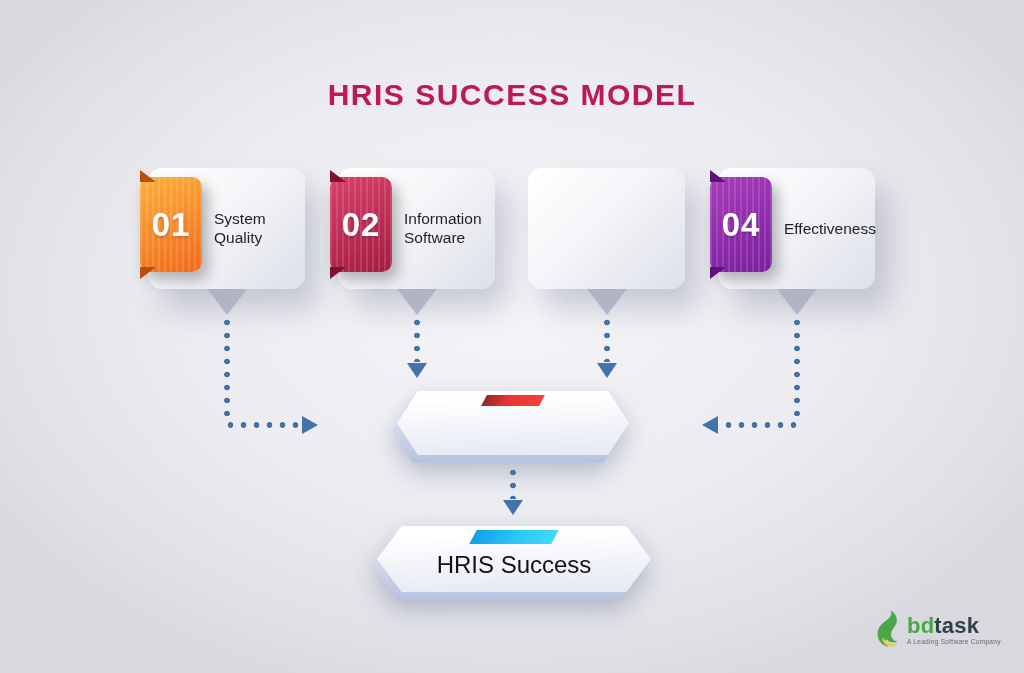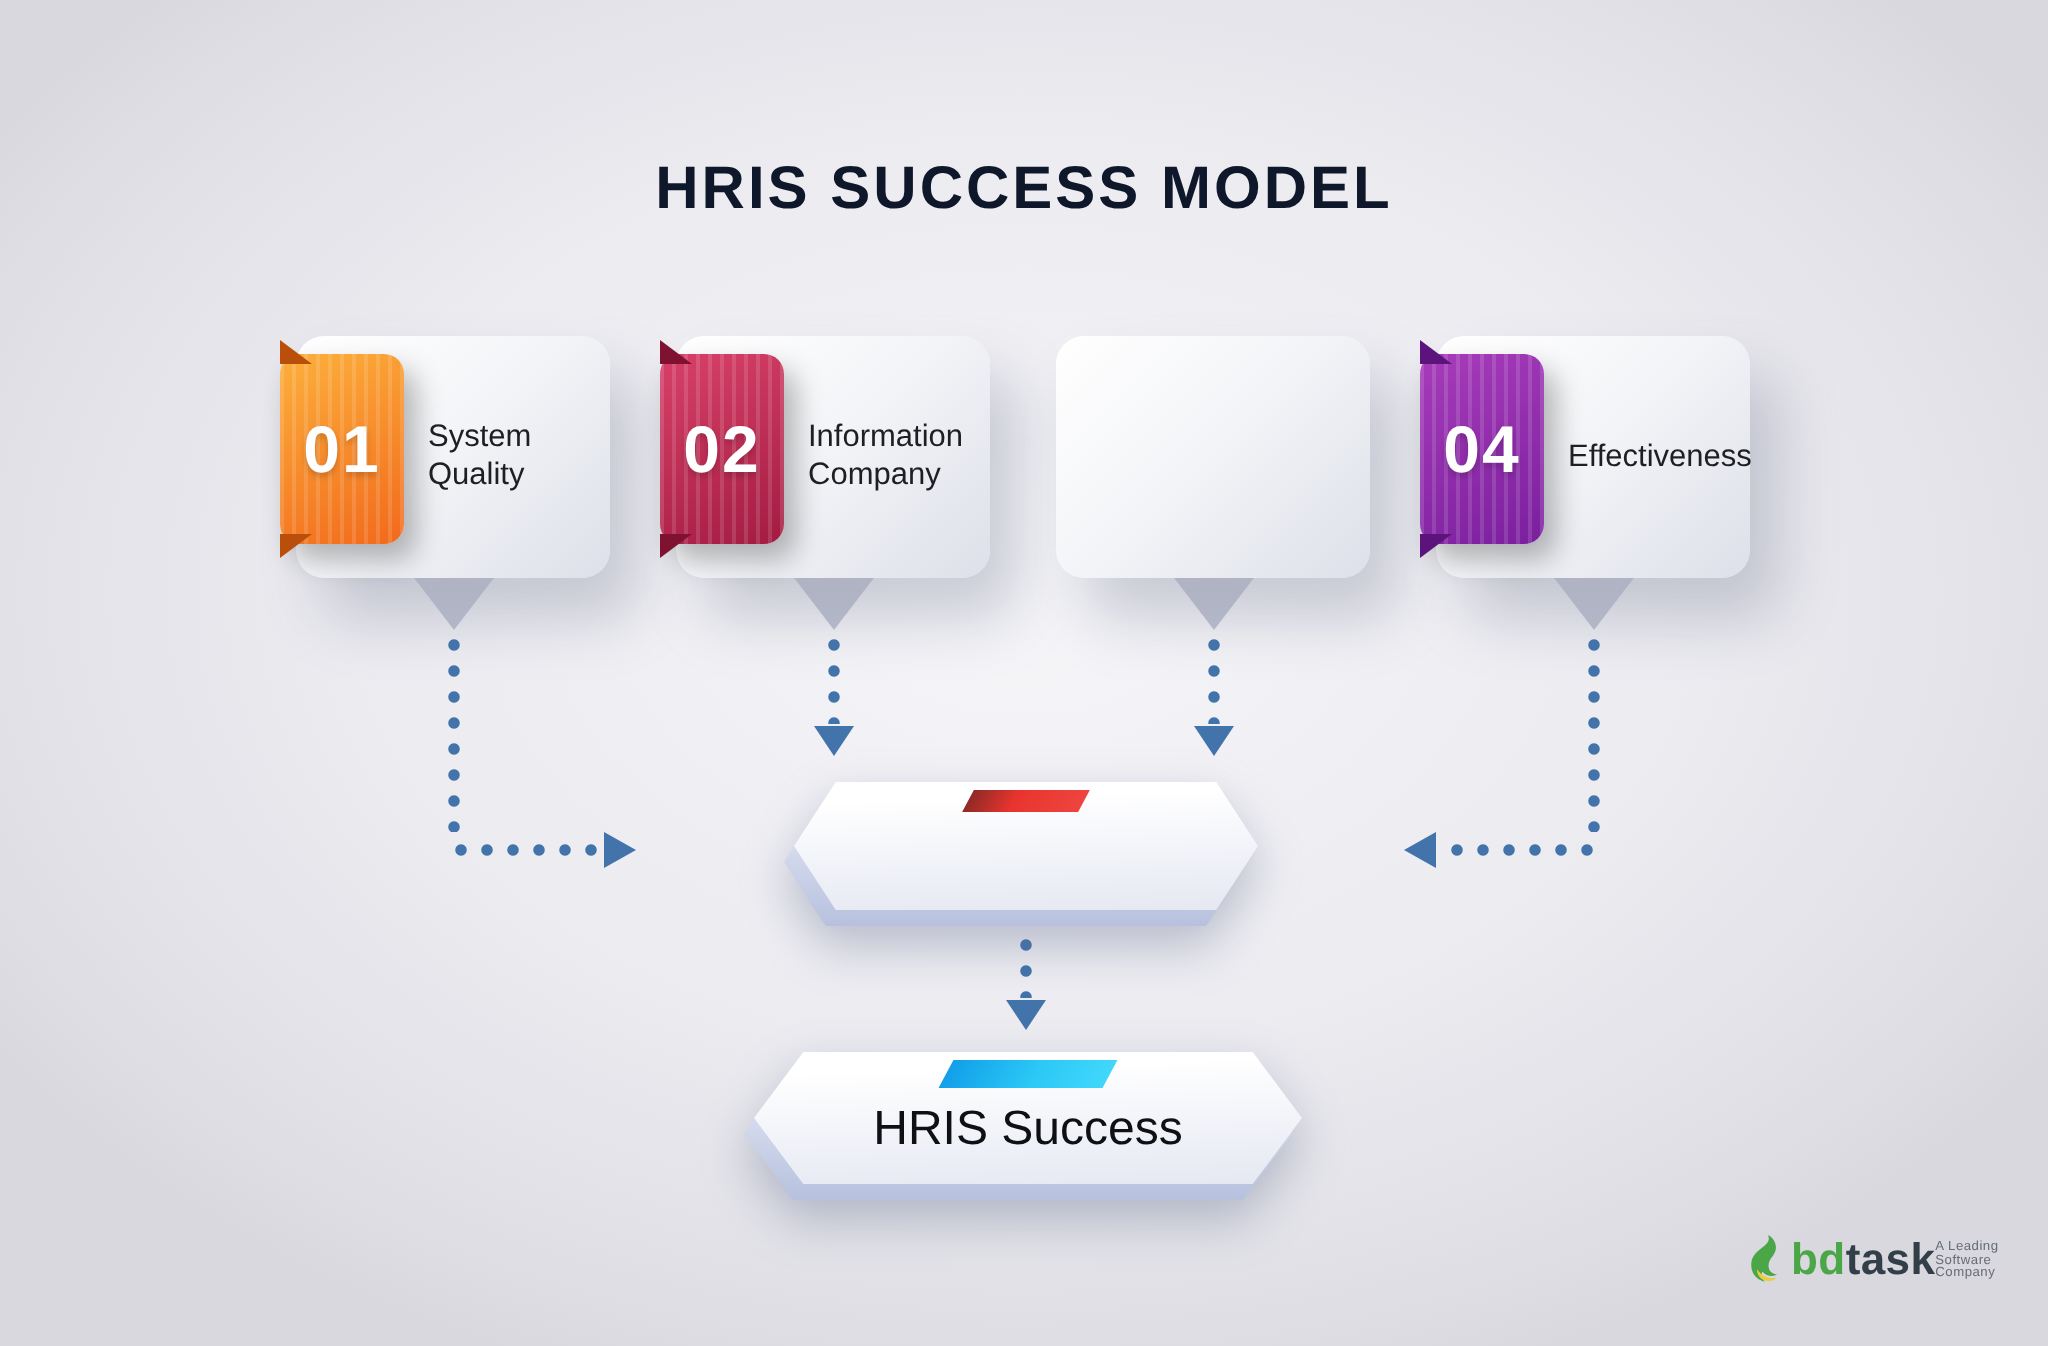--- a/index.html
+++ b/index.html
@@ -5,21 +5,21 @@
   html,body{margin:0;padding:0;}
   body{
     width:1024px;height:673px;position:relative;overflow:hidden;
     font-family:"Liberation Sans","DejaVu Sans",sans-serif;
     background:radial-gradient(ellipse 620px 420px at 50% 44%, #f6f6f9 0%, #ebebf0 55%, #e0e0e6 85%, #d8d8de 100%);
   }
   .abs{position:absolute;}
   
   .title{
     left:0;top:78px;width:1024px;text-align:center;
-    font-size:30px;font-weight:800;letter-spacing:1.5px;color:#0f172a;
+    font-size:30px;font-weight:800;letter-spacing:1.5px;color:#be185d;
   }
   
   .card{width:157px;height:121px;top:168px;}
   .bubble{
     position:absolute;inset:0;border-radius:14px;
     background:linear-gradient(135deg,#ffffff 0%,#f4f5f8 45%,#dde0e9 100%);
     box-shadow:14px 20px 30px rgba(110,115,140,.32);
   }
   .tail{
     position:absolute;left:56px;top:117px;width:46px;height:30px;
@@ -75,21 +75,21 @@
     display:flex;flex-direction:column;align-items:center;justify-content:center;
     text-align:center;
   }
   .accent-bar{
     position:absolute;top:4px;left:50%;height:11px;transform:translateX(-50%) skewX(-28deg);
   }
   .sat-text{font-size:19px;line-height:21px;color:#14151a;font-weight:500;margin-top:10px;}
   .success-text{font-size:24px;color:#0f1014;font-weight:500;margin-top:12px;}
   
   .logo{left:872px;top:607px;width:130px;height:46px;display:flex;align-items:center;gap:3px;}
-  .logo-text{display:flex;flex-direction:row;line-height:1;}
+  .logo-text{display:flex;flex-direction:column;line-height:1;}
   .logo-word{font-size:22px;font-weight:800;letter-spacing:.2px;}
   .logo-word .g{color:#4ba648;}
   .logo-word .d{color:#333f48;}
   .logo-tagline{font-size:6.6px;color:#666d74;margin-top:2px;letter-spacing:.25px;}
 </style>
 </head>
 <body style="--arrow: #4273ab;">
 
 <div class="abs title">HRIS SUCCESS MODEL</div>
 
@@ -101,21 +101,21 @@
   </div>
   <div class="card-label">System Quality</div>
 </div>
 
 <div class="abs card" style="left: 338px; --c-top: #d84169; --c-bottom: #a31b41; --c-fold: #7e1230;">
   <div class="tail"></div>
   <div class="bubble"></div>
   <div class="ribbon">
     <span class="card-number">02</span>
   </div>
-  <div class="card-label">Information Company</div>
+  <div class="card-label">Information Software</div>
 </div>
 
 <div class="abs card" style="left: 528px; --c-top: #2492d2; --c-bottom: #12459c; --c-fold: #0c3579;">
   <div class="tail"></div>
   <div class="bubble"></div>
 </div>
 
 <div class="abs card" style="left: 718px; --c-top: #a73cba; --c-bottom: #7a1f9e; --c-fold: #5c147c;">
   <div class="tail"></div>
   <div class="bubble"></div>

